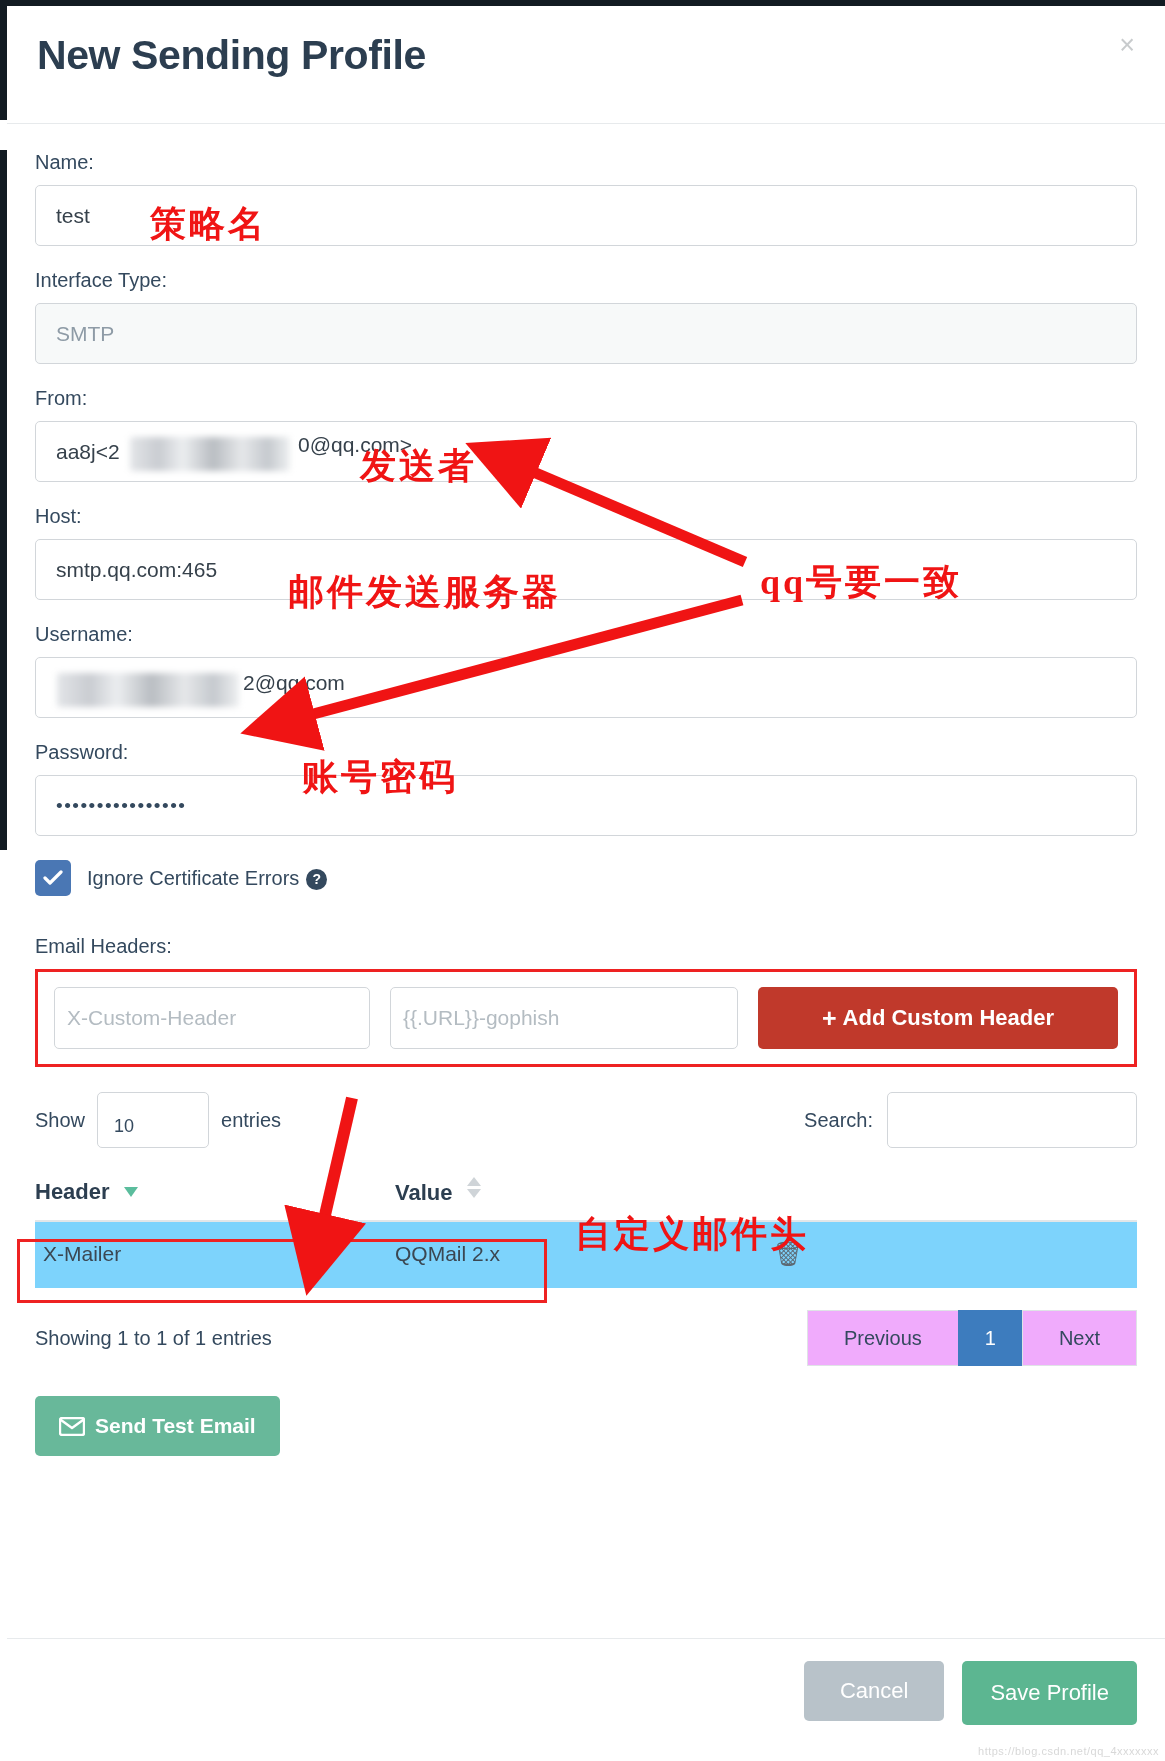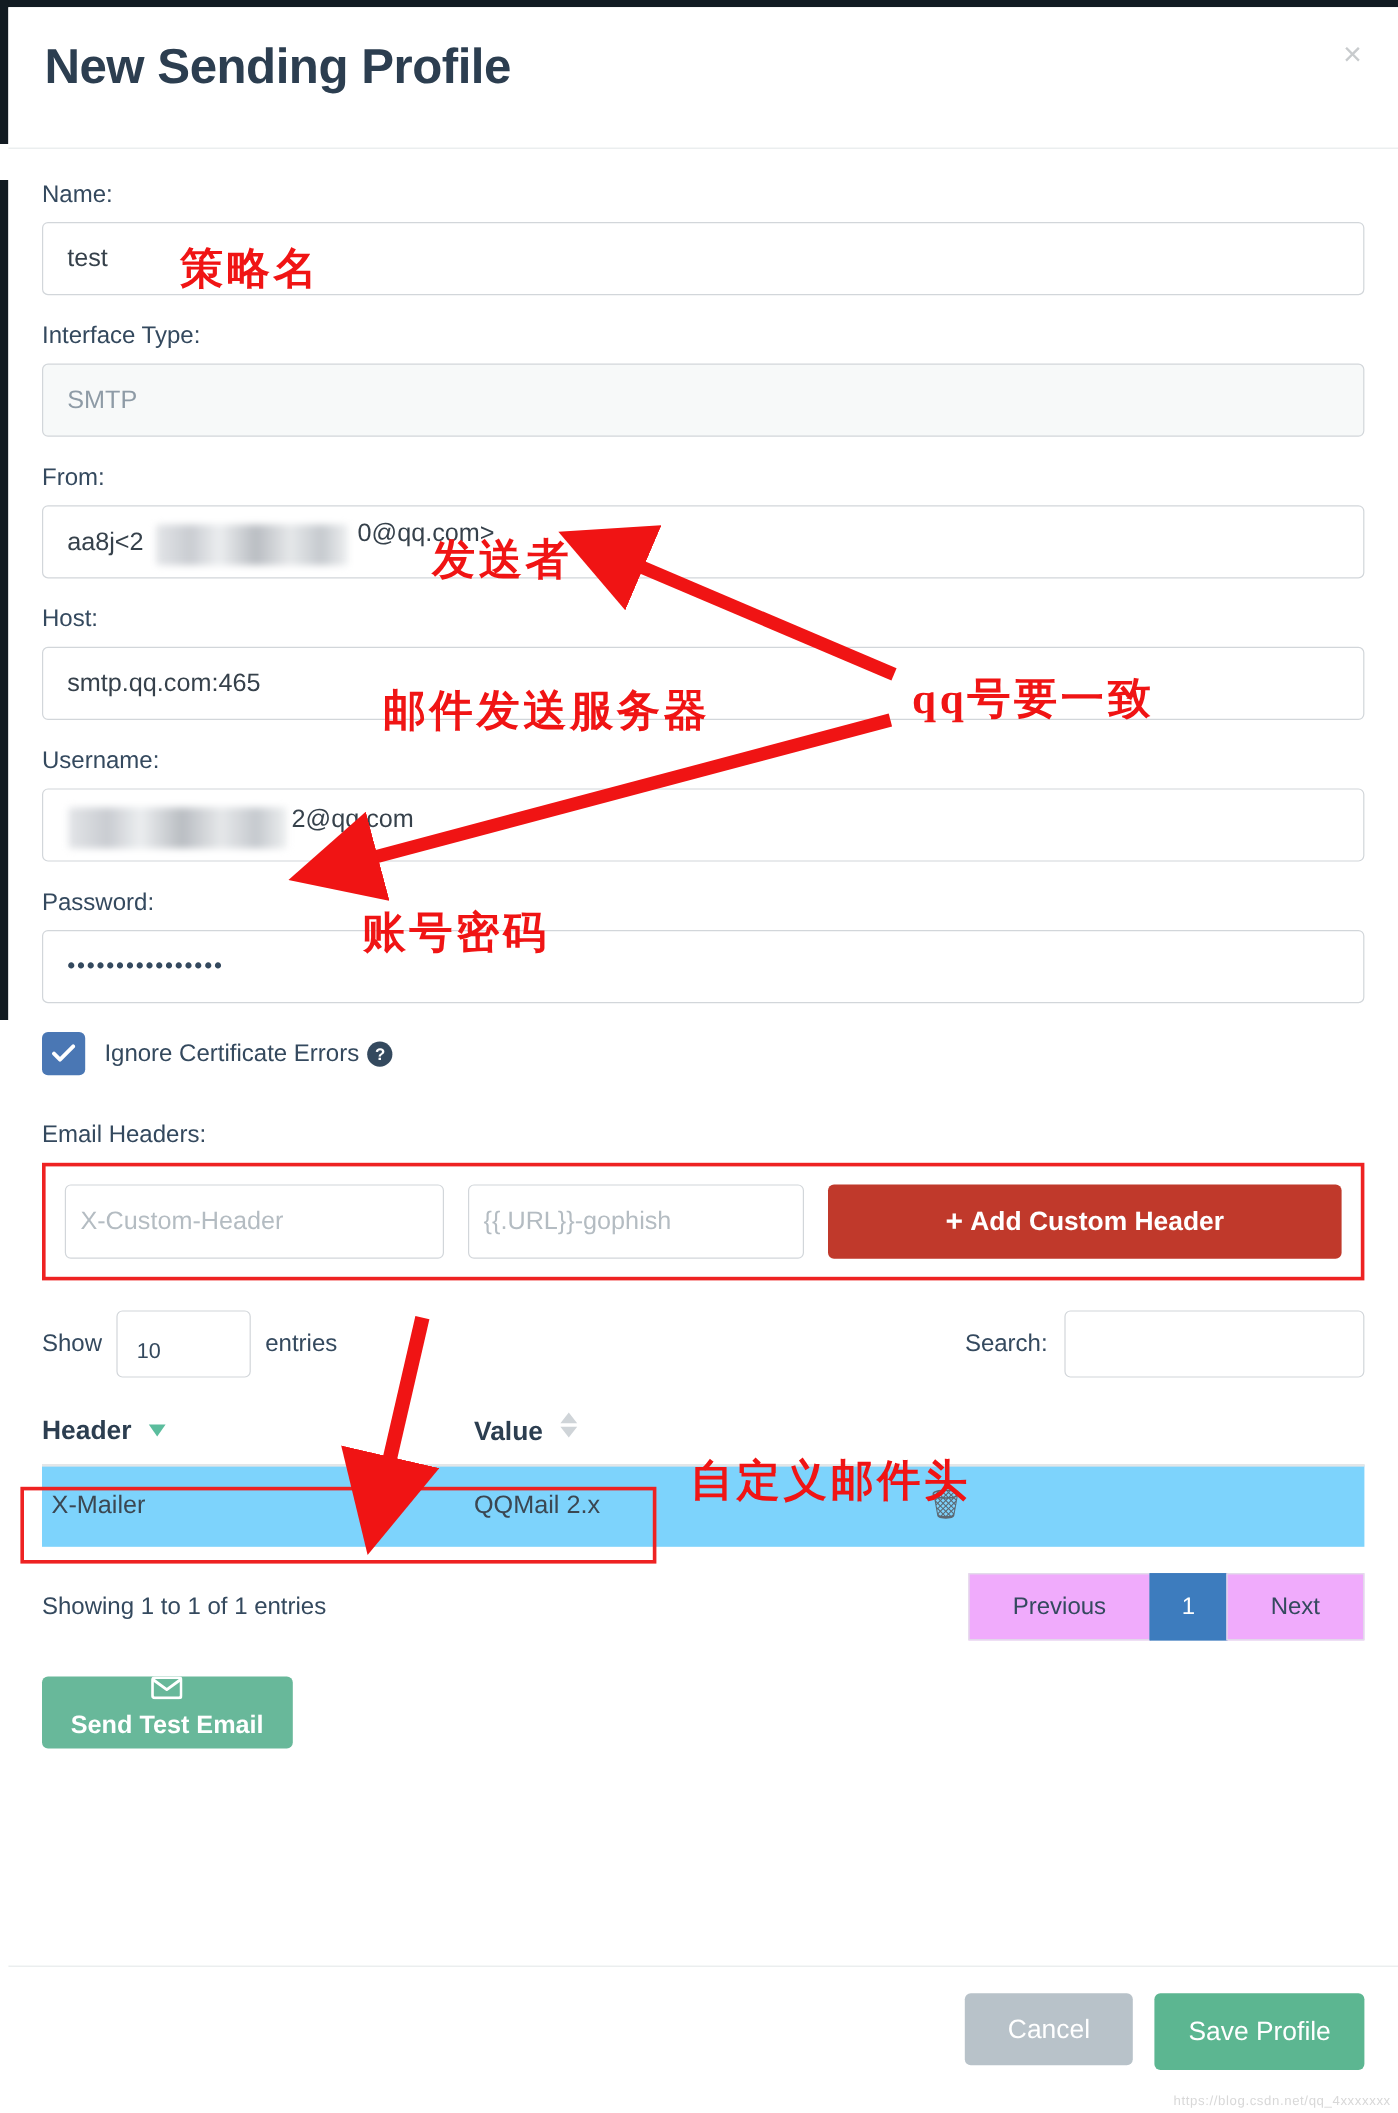--- a/index.html
+++ b/index.html
@@ -158,21 +158,21 @@
     border: 1px solid #d2d6da;
     border-radius: 5px;
     padding: 0 12px;
     font-size: 21px;
     color: #0f172a;
     background: #fff;
     font-family: "Liberation Sans", sans-serif;
     flex: 0 0 auto;
   }
   .hdr-input.k { width: 316px; }
-  .hdr-input.v { width: 280px; }
+  .hdr-input.v { width: 348px; }
   .hdr-input::placeholder { color: #b4bcc2; }
   .btn-add {
     flex: 1 1 auto;
     height: 62px;
     background: #c0392b;
     color: #ffffff;
     border: none;
     border-radius: 5px;
     font-size: 22px;
     font-weight: bold;
@@ -309,21 +309,20 @@
     border-radius: 5px;
     height: 60px;
     padding: 0 24px;
     font-size: 21px;
     font-weight: bold;
     font-family: "Liberation Sans", sans-serif;
     display: inline-flex;
     align-items: center;
     gap: 10px;
     cursor: pointer;
-    flex-direction: column;
   }
 
   
   .modal-footer {
     position: absolute;
     left: 0; right: 0;
     bottom: 36px;
     border-top: 1px solid #e7eaec;
     padding: 22px 28px 0 28px;
     display: flex;
@@ -510,21 +509,21 @@
   <div class="modal-footer">
     <button class="btn-cancel">Cancel</button>
     <button class="btn-save">Save Profile</button>
   </div>
 </div>
 
 <div class="anno-layer">
   <div class="anno" style="left:150px; top:200px;">策略名</div>
   <div class="anno" style="left:360px; top:442px;">发送者</div>
   <div class="anno" style="left:760px; top:558px;">qq号要一致</div>
-  <div class="anno" style="left:319px; top:568px;">邮件发送服务器</div>
+  <div class="anno" style="left:288px; top:568px;">邮件发送服务器</div>
   <div class="anno" style="left:302px; top:753px;">账号密码</div>
   <div class="anno" style="left:575px; top:1210px;">自定义邮件头</div>
 
   <svg width="1165" height="1761" style="position:absolute;left:0;top:0;">
     <defs>
       <marker id="ah" markerWidth="7" markerHeight="7" refX="1.2" refY="3.5" orient="auto">
         <polygon points="0 0, 7 3.5, 0 7" fill="#f01414"></polygon>
       </marker>
     </defs>
 

